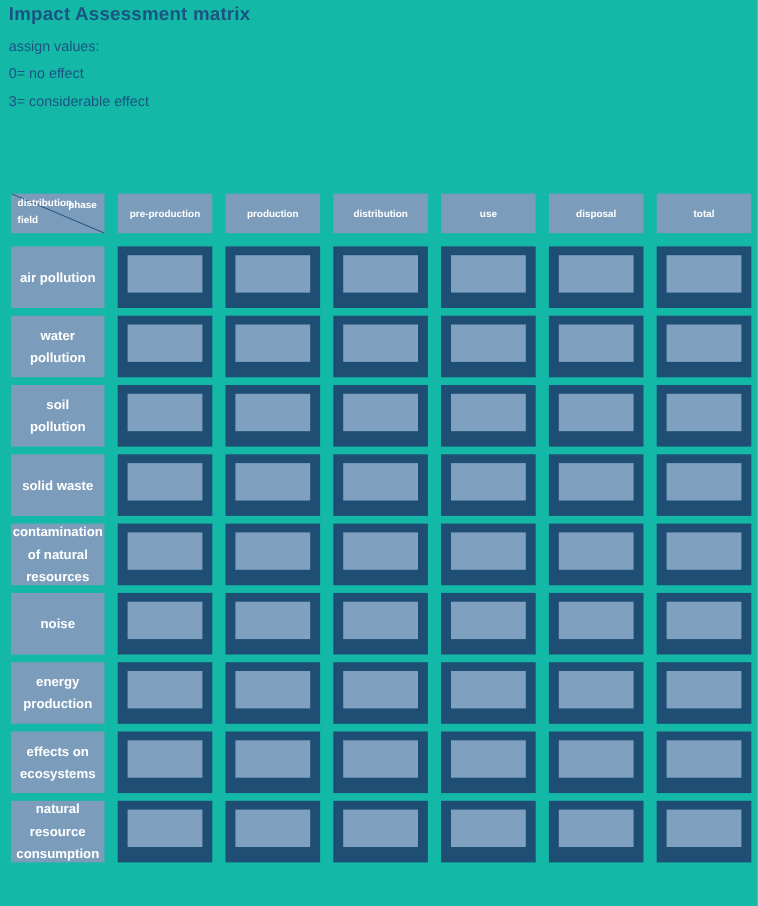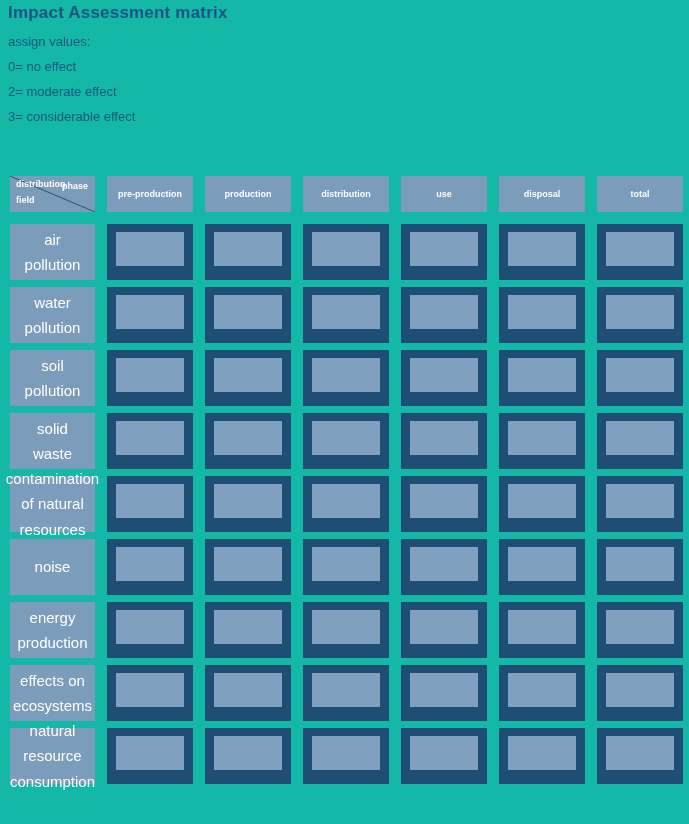--- a/index.html
+++ b/index.html
@@ -65,22 +65,22 @@
     display: flex;
     align-items: center;
     justify-content: center;
     text-align: right;
   }
   .rowhead {
     flex: 0 0 85px;
     width: 85px;
     background: var(--header-fill);
     color: var(--label-text);
-    font-size: 15px;
-    font-weight: normal;
+    font-size: 12px;
+    font-weight: bold;
     display: flex;
     align-items: center;
     justify-content: center;
     text-align: center;
     line-height: 1.7;
     padding: 0 6px;
   }
   .cell {
     flex: 0 0 86px;
     width: 86px;
@@ -100,21 +100,20 @@
 </head>
 <body>
 
 <div class="page">
 
   <div class="intro">
     <div class="page-title">Impact Assessment matrix</div>
     <div class="legend">
       <div class="legend-heading">assign values:</div>
       <div class="legend-item">0= no effect</div>
-      <div class="legend-item">2= moderate effect</div>
       <div class="legend-item">3= considerable effect</div>
     </div>
   </div>
 
   <div class="matrix">
     <div class="mrow header-row">
       <div class="corner">
         <svg viewBox="0 0 85 54" preserveAspectRatio="none">
           <line x1="0" y1="0" x2="85" y2="54" stroke="#1f4e74" stroke-width="1.1"></line>
         </svg>

